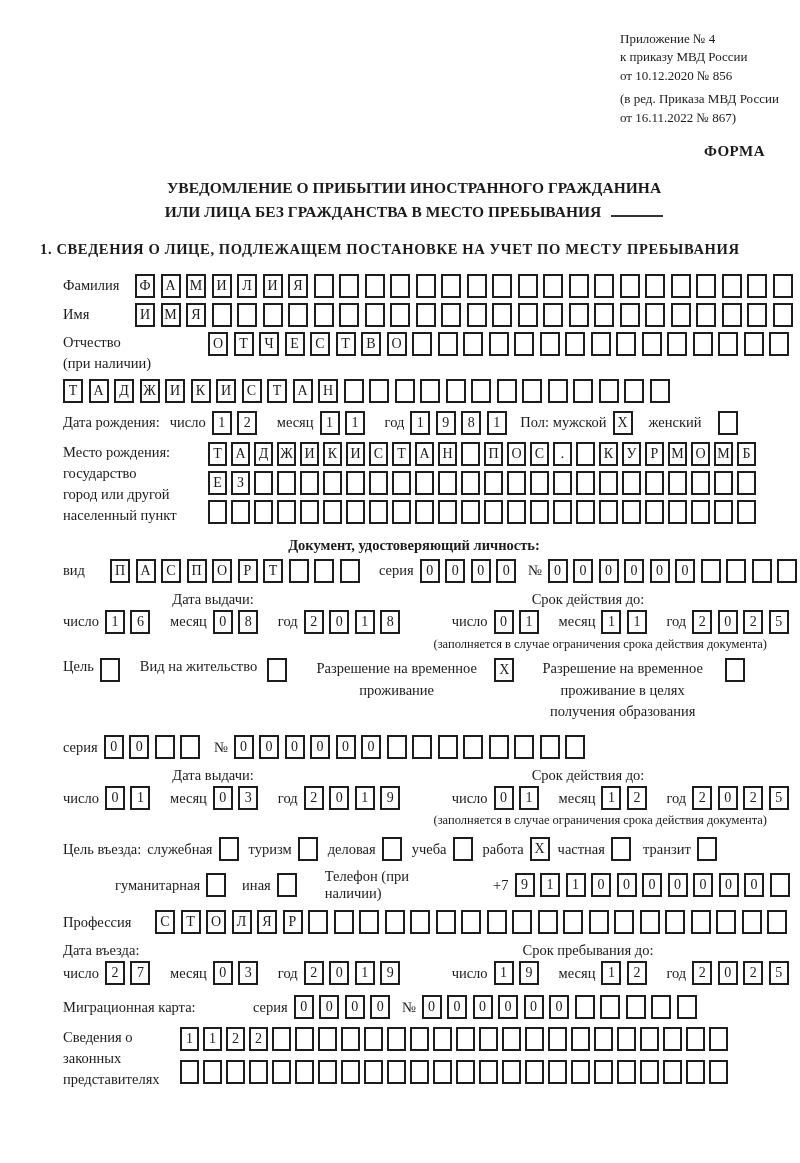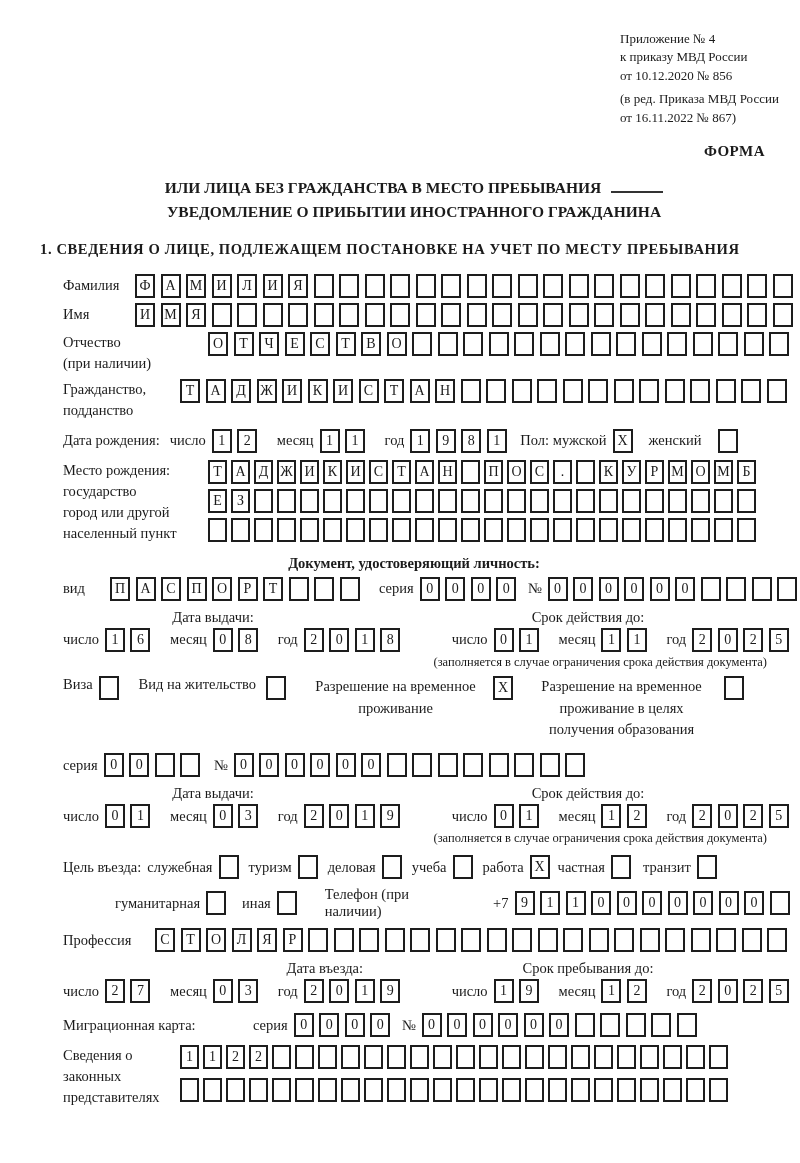--- a/index.html
+++ b/index.html
@@ -51,22 +51,22 @@
   <div class="hdr">
     <div>Приложение № 4</div>
     <div>к приказу МВД России</div>
     <div>от 10.12.2020 № 856</div>
     <div class="amend">(в ред. Приказа МВД России</div>
     <div>от 16.11.2022 № 867)</div>
   </div>
   <div class="forma">ФОРМА</div>
 
   <div class="title">
+    <div>УВЕДОМЛЕНИЕ О ПРИБЫТИИ ИНОСТРАННОГО ГРАЖДАНИНА</div>
     <div><span>ИЛИ ЛИЦА БЕЗ ГРАЖДАНСТВА В МЕСТО ПРЕБЫВАНИЯ</span><span class="blank"></span></div>
-    <div>УВЕДОМЛЕНИЕ О ПРИБЫТИИ ИНОСТРАННОГО ГРАЖДАНИНА</div>
   </div>
 
   <div class="sec-head">1. СВЕДЕНИЯ О ЛИЦЕ, ПОДЛЕЖАЩЕМ ПОСТАНОВКЕ НА УЧЕТ ПО МЕСТУ ПРЕБЫВАНИЯ</div>
 
   <div class="row" style="margin-top:16px;">
     <span class="lbl w72">Фамилия</span>
     <span class="cells">
         <span class="cell">Ф</span>
         <span class="cell">А</span>
         <span class="cell">М</span>
@@ -154,24 +154,20 @@
         <span class="cell"></span>
         <span class="cell"></span>
         <span class="cell"></span>
         <span class="cell"></span>
         <span class="cell"></span>
         <span class="cell"></span>
       </span>
   </div>
 
   <div class="row top">
-    <span class="lbl w117">
-      <span>Гражданство,</span><br>
-      <span>подданство</span>
-    </span>
     <span class="cells">
         <span class="cell">Т</span>
         <span class="cell">А</span>
         <span class="cell">Д</span>
         <span class="cell">Ж</span>
         <span class="cell">И</span>
         <span class="cell">К</span>
         <span class="cell">И</span>
         <span class="cell">С</span>
         <span class="cell">Т</span>
@@ -383,21 +379,21 @@
         <span class="cell">0</span>
         <span class="cell">2</span>
         <span class="cell">5</span>
       </span>
   </div>
   <div class="note">(заполняется в случае ограничения срока действия документа)</div>
 
 
   <div class="row top" style="margin-top:6px;">
     <span class="opt">
-      <span class="opt-label">Виза</span>
+      <span class="opt-label">Цель</span>
       <span class="cell checkbox" style="margin-left:6px;"></span>
     </span>
     <span class="opt" style="margin-left:20px;">
       <span class="opt-label">Вид на жительство</span>
       <span class="cell checkbox"></span>
     </span>
     <span class="opt" style="margin-left:22px;">
       <span class="opt-label opt-center w175">Разрешение на временное проживание</span>
       <span class="cell checkbox">X</span>
     </span>
@@ -541,21 +537,21 @@
         <span class="cell"></span>
         <span class="cell"></span>
         <span class="cell"></span>
         <span class="cell"></span>
         <span class="cell"></span>
         <span class="cell"></span>
       </span>
   </div>
 
   <div class="dates-head">
-    <span style="width:300px;text-align:right;">Дата въезда:</span>
+    <span style="width:300px;text-align:left;">Дата въезда:</span>
     <span style="width:330px;text-align:center;margin-left:60px;">Срок пребывания до:</span>
   </div>
   <div class="row" style="margin-top:2px;">
     <span class="dlabel">число</span>
     <span class="cells">
         <span class="cell">2</span>
         <span class="cell">7</span>
       </span>
     <span class="dlabel gap-l">месяц</span>
     <span class="cells">

